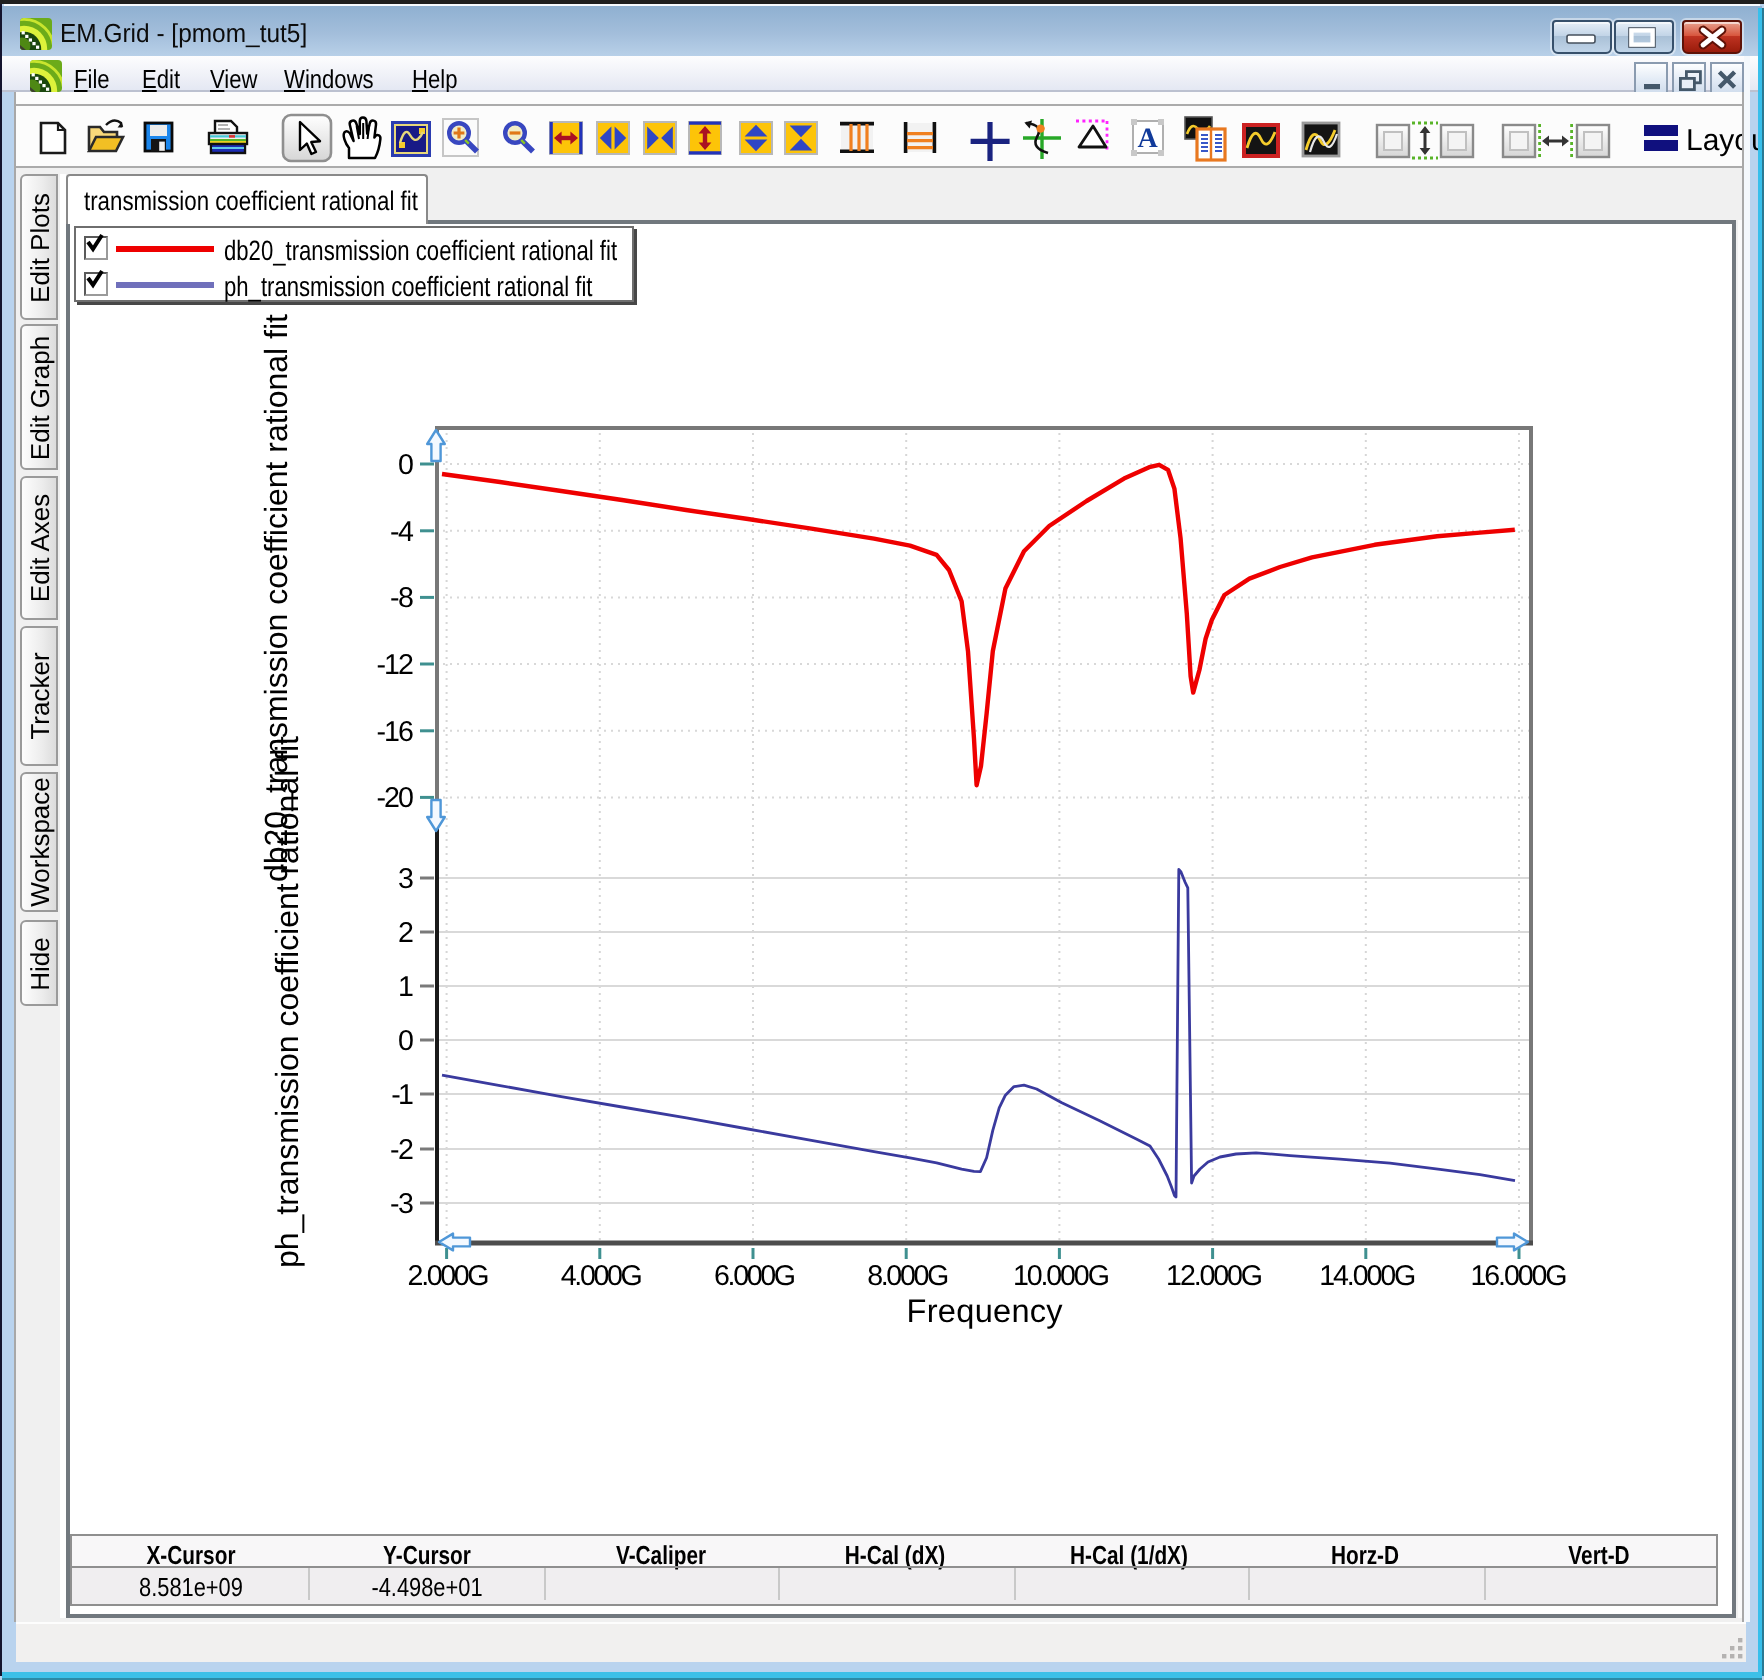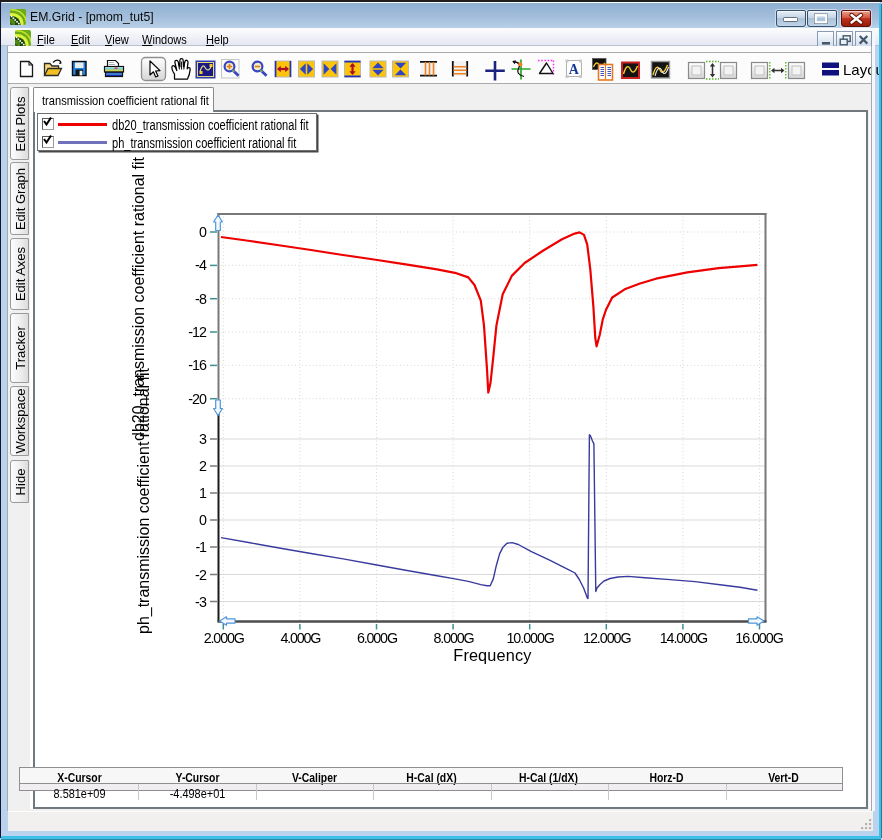--- a/index.html
+++ b/index.html
@@ -48,21 +48,21 @@
 
 #legend { left:37px; top:113px; width:280px; height:38px; background:#fff;
   border:1px solid #6e6e6e; box-shadow:1.5px 1.5px 0 #474747; }
 .lgrow { position:absolute; left:0; width:100%; height:17px; }
 .lgcheck { position:absolute; left:4px; top:2px; width:12px; height:12px; background:#fff;
   border-top:1px solid #5a5a5a; border-left:1px solid #5a5a5a;
   border-right:1px solid #9a9a9a; border-bottom:1px solid #9a9a9a; }
 .lgline { position:absolute; left:20px; top:7px; width:49px; height:3px; }
 .lgtext { position:absolute; left:74px; top:1px; font-size:14px; color:#000; white-space:nowrap; transform:scaleX(0.79); transform-origin:0 0; }
 
-#dtable { left:19px; top:767px; width:824px; height:24px; border:1px solid #8f8f8f; background:linear-gradient(#f8f7f8 0 15px, #f0eef0 15px 100%); }
+#dtable { left:35px; top:767px; width:824px; height:36px; border:1px solid #8f8f8f; background:linear-gradient(#f8f7f8 0 15px, #f0eef0 15px 100%); }
 .th { position:absolute; top:2px; width:117px; text-align:center; font-size:13px; font-weight:bold; color:#000; transform:scaleX(0.8); }
 #thline { position:absolute; left:0; top:15px; width:822px; height:1px; background:#8f8f8f; }
 .tv { position:absolute; top:18px; width:117px; text-align:center; font-size:13px; color:#000; transform:scaleX(0.84); }
 .tsep { position:absolute; top:16px; width:1px; height:16px; background:#c9c9c9; }
 
 #statusbar { left:8px; top:811px; width:865px; height:20px; background:#f1f0ef; border-top:1px solid #fdfdfd; }
 </style>
 </head>
 <body>
 <div class="abs" id="titlebar"></div>

